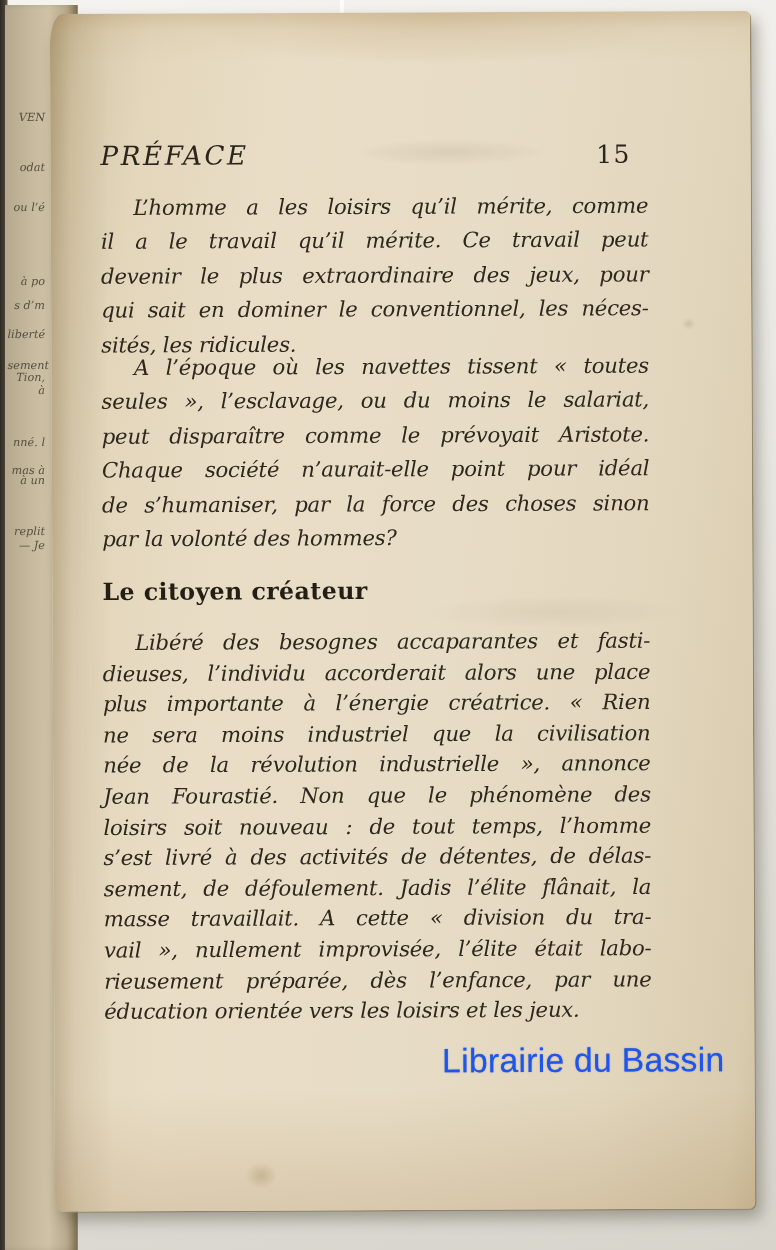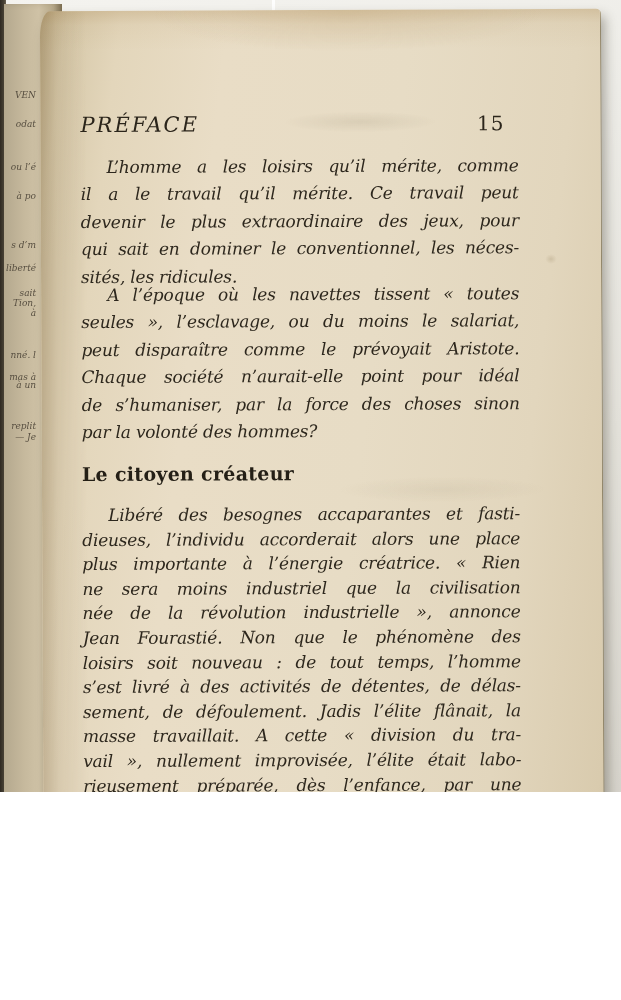--- a/index.html
+++ b/index.html
@@ -1,35 +1,35 @@
 <!DOCTYPE html>
 <html><head>
 <meta charset="utf-8">
 <style>
   html,body { margin:0; padding:0; }
   body { width:621px; height:1000px; overflow:hidden;
          font-family:"DejaVu Serif", serif; }
 
   
-  .scene { position:relative; width:621px; height:792px; overflow:hidden;
+  .scene { position:relative; width:621px; height:1000px; overflow:hidden;
            background:linear-gradient(165deg, #f4f3ef 0%, #ecebe6 30%, #e3e1da 62%, #d7d4cc 100%); }
   .backdrop-crease { position:absolute; left:272px; top:0; width:3px; height:14px;
            background:rgba(255,255,255,0.85); }
 
   
   .binding-edge { position:absolute; left:0; top:0; width:6px; height:1000px;
            background:linear-gradient(90deg, #2e2922 0%, #4a4336 70%, #6a6152 100%); }
   .facing-page { position:absolute; left:4px; top:4px; width:58px; height:996px;
            background:linear-gradient(90deg, #b4a88e 0%, #c6b99d 35%, #cfc2a6 60%, #b9ab8c 85%, #9a8c6d 100%);
            box-shadow:inset -6px 0 8px -4px rgba(60,45,20,0.45); }
   .frag { position:absolute; left:2px; width:30px; text-align:right;
            font:italic 9px/10px "DejaVu Serif", serif; color:#473f33;
            filter:blur(0.5px); opacity:0.88; }
-  .frag:nth-child(1){top:86px}  .frag:nth-child(2){top:115px}
-  .frag:nth-child(3){top:158px} .frag:nth-child(4){top:187px}
+  .frag:nth-child(1){top:86px}  .frag:nth-child(2){top:126px}
+  .frag:nth-child(3){top:158px} .frag:nth-child(4){top:217px}
   .frag:nth-child(5){top:236px} .frag:nth-child(6){top:259px}
   .frag:nth-child(7){top:284px} .frag:nth-child(8){top:294px}
   .frag:nth-child(9){top:346px} .frag:nth-child(10){top:368px}
   .frag:nth-child(11){top:376px} .frag:nth-child(12){top:417px}
   .frag:nth-child(13){top:428px}
 
   
   .page { position:absolute; left:42px; top:10px; width:560px; height:958px;
           transform:rotate(-0.25deg);
           border-radius:10px 4px 5px 6px / 26px 4px 5px 10px;
@@ -81,21 +81,21 @@
 
   <div class="binding-edge"></div>
 
   <div class="facing-page">
       <div class="frag">VEN</div>
       <div class="frag">odat</div>
       <div class="frag">ou l’é</div>
       <div class="frag">à po</div>
       <div class="frag">s d’m</div>
       <div class="frag">liberté</div>
-      <div class="frag">sait</div>
+      <div class="frag">sement</div>
       <div class="frag">Tion, à</div>
       <div class="frag">nné. l</div>
       <div class="frag">mas à</div>
       <div class="frag">à un</div>
       <div class="frag">replit</div>
       <div class="frag last-line">— Je</div>
     </div>
 
   <div class="page">
 

